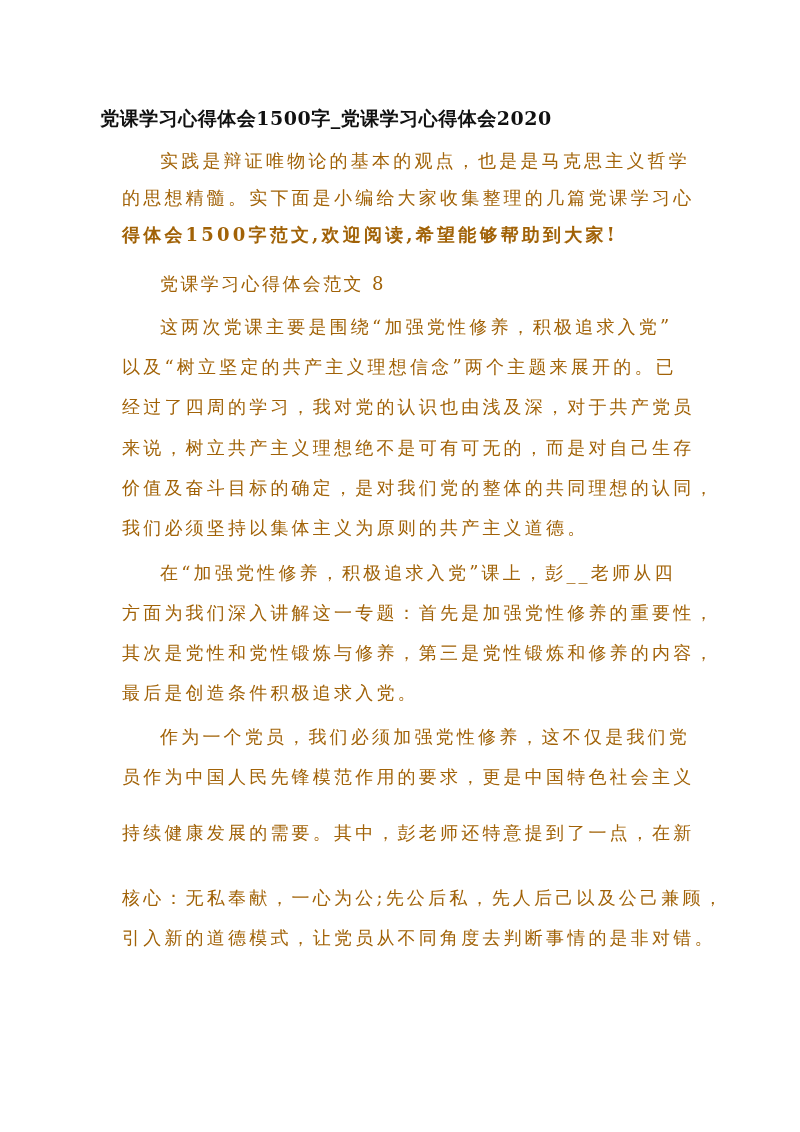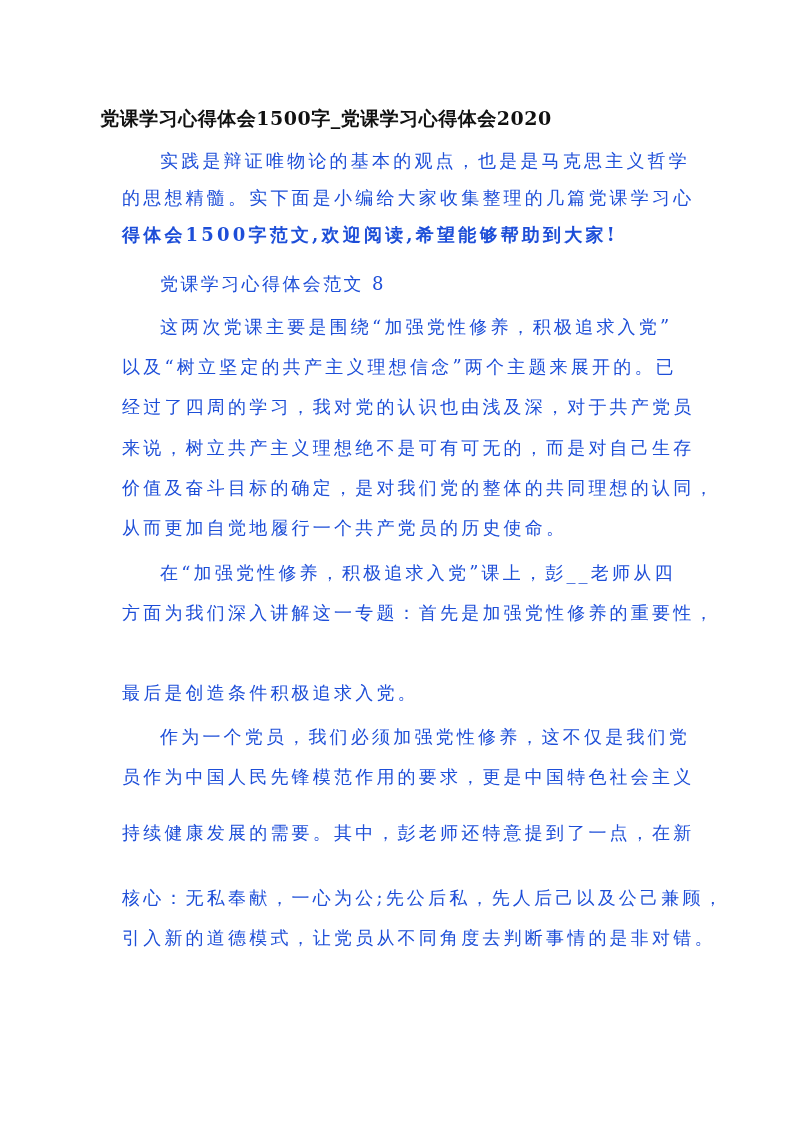--- a/index.html
+++ b/index.html
@@ -33,21 +33,21 @@
       letter-spacing: 0.5px;
       color: #111111;
       white-space: nowrap;
     }
     .line {
       position: absolute;
       left: 122px;
       font-size: 18px;
       letter-spacing: 3.2px;
       white-space: nowrap;
-      color: #1d4ed8;
+      color: #a16207;
       line-height: 24px;
     }
     .line.indent { left: 160px; }
     .line.heading { left: 160px; letter-spacing: 2.4px; }
   </style>
 </head>
 <body>
 
 <div class="page">
 
@@ -57,24 +57,25 @@
   <div class="line" style="top:186px;">的思想精髓。实下面是小编给大家收集整理的几篇党课学习心</div>
   <div class="line" style="top:223px;font-weight:bold;">得体会1500字范文,欢迎阅读,希望能够帮助到大家!</div>
 
   <div class="line heading" style="top:272px;">党课学习心得体会范文 8</div>
 
   <div class="line indent" style="top:315px;">这两次党课主要是围绕“加强党性修养，积极追求入党”</div>
   <div class="line" style="top:355px;">以及“树立坚定的共产主义理想信念”两个主题来展开的。已</div>
   <div class="line" style="top:436px;">来说，树立共产主义理想绝不是可有可无的，而是对自己生存</div>
   <div class="line" style="top:395px;">经过了四周的学习，我对党的认识也由浅及深，对于共产党员</div>
   <div class="line" style="top:476px;">价值及奋斗目标的确定，是对我们党的整体的共同理想的认同，</div>
-  <div class="line" style="top:516px;">从而更加自觉地履行一个共产党员的历史使命。</div>
+  <div class="line" style="top:516px;">我们必须坚持以集体主义为原则的共产主义道德。</div>
 
   <div class="line indent" style="top:561px;">在“加强党性修养，积极追求入党”课上，彭__老师从四</div>
   <div class="line" style="top:601px;">方面为我们深入讲解这一专题：首先是加强党性修养的重要性，</div>
+  <div class="line" style="top:641px;">其次是党性和党性锻炼与修养，第三是党性锻炼和修养的内容，</div>
   <div class="line" style="top:681px;text-align:center;">最后是创造条件积极追求入党。</div>
 
   <div class="line indent" style="top:725px;">作为一个党员，我们必须加强党性修养，这不仅是我们党</div>
   <div class="line" style="top:765px;">员作为中国人民先锋模范作用的要求，更是中国特色社会主义</div>
   <div class="line" style="top:806px;margin-top:15px;">持续健康发展的需要。其中，彭老师还特意提到了一点，在新</div>
   <div class="line" style="top:886px;">核心：无私奉献，一心为公;先公后私，先人后己以及公己兼顾，</div>
   <div class="line" style="top:926px;">引入新的道德模式，让党员从不同角度去判断事情的是非对错。</div>
 
 </div>
 

